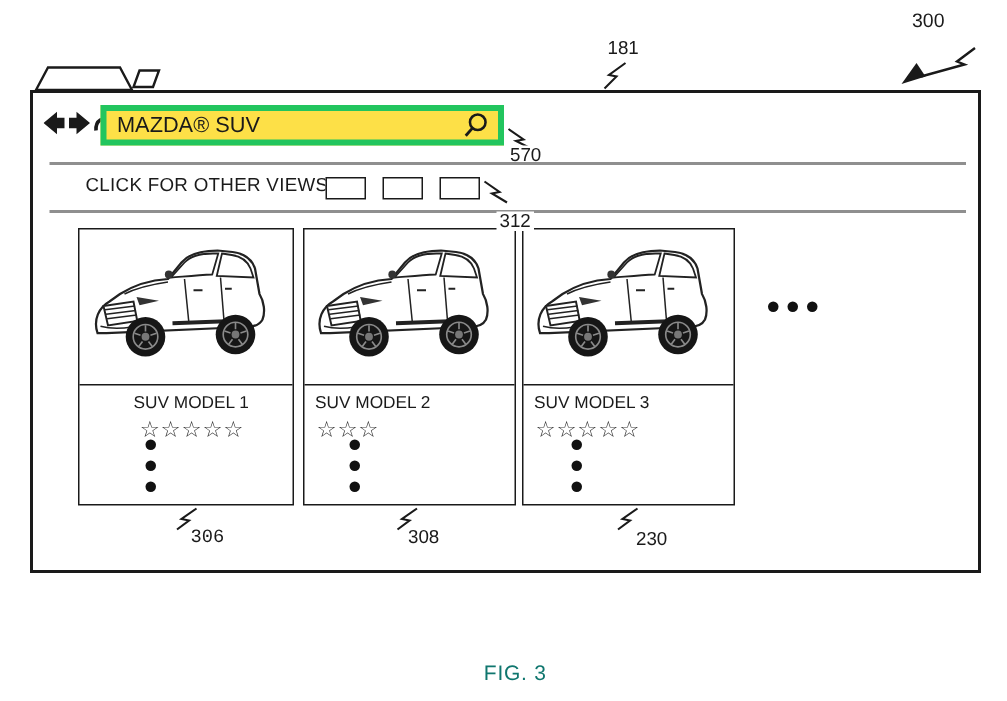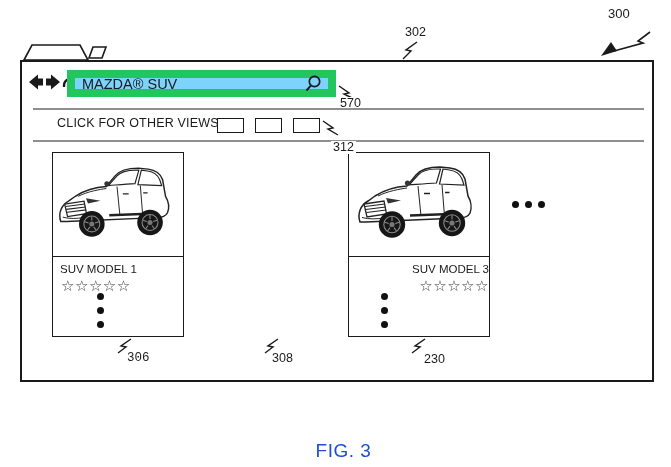--- a/index.html
+++ b/index.html
@@ -11,54 +11,54 @@
   .abs { position:absolute; }
   .refnum { position:absolute; font-size:12.5px; color:#1a1a1a; background:#fff; line-height:1; }
   svg { display:block; }
 
   
   .window { position:absolute; left:20px; top:60px; width:634px; height:322px;
             border:2px solid #1a1a1a; background:#fff; }
 
   
   .searchbox { position:absolute; left:67px; top:70px; width:269px; height:27px;
-               border:8px solid #22c55e; background:#7dd3fc; display:flex; align-items:center; }
+               border:4px solid #22c55e; background:#fde047; display:flex; align-items:center; }
   .searchbox .q { font-size:14.5px; padding-left:7px; flex:1; white-space:nowrap; }
 
   .rule { position:absolute; left:33px; width:611px; height:2px; background:#8f8f8f; }
 
   .views-label { position:absolute; left:57px; top:116px; font-size:12.5px; letter-spacing:0.2px; }
   .viewbox { position:absolute; top:118px; width:27px; height:15px; border:1.6px solid #1a1a1a; background:#fff; }
 
   
   .card { position:absolute; top:152px; height:185px; border:1.6px solid #1a1a1a; background:#fff; }
   .card .imgarea { height:104px; border-bottom:1.6px solid #1a1a1a; display:flex; align-items:center; justify-content:center; overflow:hidden; }
   .card .title { margin:6px 0 0 7px; font-size:11.5px; white-space:nowrap; }
   .card .stars { margin:2px 0 0 8px; font-size:15px; color:#3a3a3a; font-family:"DejaVu Sans",sans-serif; letter-spacing:0.5px; }
   .vdots { position:absolute; left:44px; top:140px; }
   .vdots .d { width:7px; height:7px; border-radius:50%; background:#111; margin-bottom:7px; }
 
   .hdots { position:absolute; left:512px; top:201px; display:flex; gap:6px; }
   .hdots .d { width:7px; height:7px; border-radius:50%; background:#111; }
 
   .fig-caption { position:absolute; left:16px; right:0; top:440px; text-align:center;
-                 font-size:19px; letter-spacing:0.5px; color:#1d4ed8; }
+                 font-size:14px; letter-spacing:0.5px; color:#0f766e; }
 </style>
 </head>
 <body>
 
 <div class="canvas">
 
   <div class="refnum" style="left:608px; top:7px; font-size:13px;">300</div>
   <svg class="abs" style="left:597px; top:29px;" width="58" height="30" viewBox="0 0 58 30">
     <polyline points="53,3 41,12 46,14 17,22" fill="none" stroke="#1a1a1a" stroke-width="1.6"></polyline>
     <polygon points="4,27 20,22 14,13" fill="#1a1a1a"></polygon>
   </svg>
 
-  <div class="refnum" style="left:405px; top:26px;">302</div>
+  <div class="refnum" style="left:405px; top:26px;">181</div>
   <svg class="abs" style="left:402px; top:41px;" width="18" height="19" viewBox="0 0 18 19">
     <polyline points="15,1 4,9 9,10 1,18" fill="none" stroke="#1a1a1a" stroke-width="1.4"></polyline>
   </svg>
 
   <svg class="abs" style="left:20px; top:43px;" width="92" height="18" viewBox="0 0 92 18">
     <polygon points="4,17 12,2 60,2 68,17" fill="#fff" stroke="#1a1a1a" stroke-width="1.6"></polygon>
     <polygon points="73,4 86,4 82,15 69,15" fill="#fff" stroke="#1a1a1a" stroke-width="1.6"></polygon>
   </svg>
 
   <div class="window"></div>
@@ -128,42 +128,56 @@
         <g>
           <circle cx="100" cy="65" r="13.2" fill="#161616"></circle>
           <circle cx="100" cy="65" r="8.2" fill="none" stroke="#8a8a8a" stroke-width="1.1"></circle>
           <circle cx="100" cy="65" r="2.6" fill="#777"></circle>
           <path d="M100,57.3 L100,61.5 M107.3,62.7 L103.3,64 M104.5,71.5 L102,68.1 M95.5,71.5 L98,68.1 M92.7,62.7 L96.7,64" stroke="#8a8a8a" stroke-width="1.1"></path>
         </g>
       </g>
     </defs>
   </svg>
 
-  <div class="card" style="left:52px; width:132px;">
+  <div class="card" style="left:52px; width:144px;text-align:center;">
     <div class="imgarea">
       <svg width="134" height="94" viewBox="0 0 134 94">
           <use href="#suv-car"></use>
         </svg>
     </div>
     <div class="title">SUV MODEL 1</div>
     <div class="stars">☆☆☆☆☆</div>
     <div class="vdots">
       <div class="d"></div>
         <div class="d"></div>
         <div class="d"></div>
     </div>
   </div>
 
-
-  <div class="card" style="left:348px; width:142px;text-align:right;">
+  <div class="card" style="left:202px; width:142px;">
     <div class="imgarea">
       <svg width="134" height="94" viewBox="0 0 134 94">
           <use href="#suv-car"></use>
         </svg>
     </div>
+    <div class="title">SUV MODEL 2</div>
+    <div class="stars">☆☆☆</div>
+    <div class="vdots" style="left:30px;">
+      <div class="d"></div>
+        <div class="d"></div>
+        <div class="d"></div>
+    </div>
+  </div>
+
+  <div class="card" style="left:348px; width:142px;">
+    <div class="imgarea">
+      <svg width="134" height="94" viewBox="0 0 134 94">
+          <use href="#suv-car"></use>
+        </svg>
+    </div>
     <div class="title">SUV MODEL 3</div>
     <div class="stars">☆☆☆☆☆</div>
     <div class="vdots" style="left:32px;">
       <div class="d"></div>
         <div class="d"></div>
         <div class="d"></div>
     </div>
   </div>
 
   <div class="hdots">

